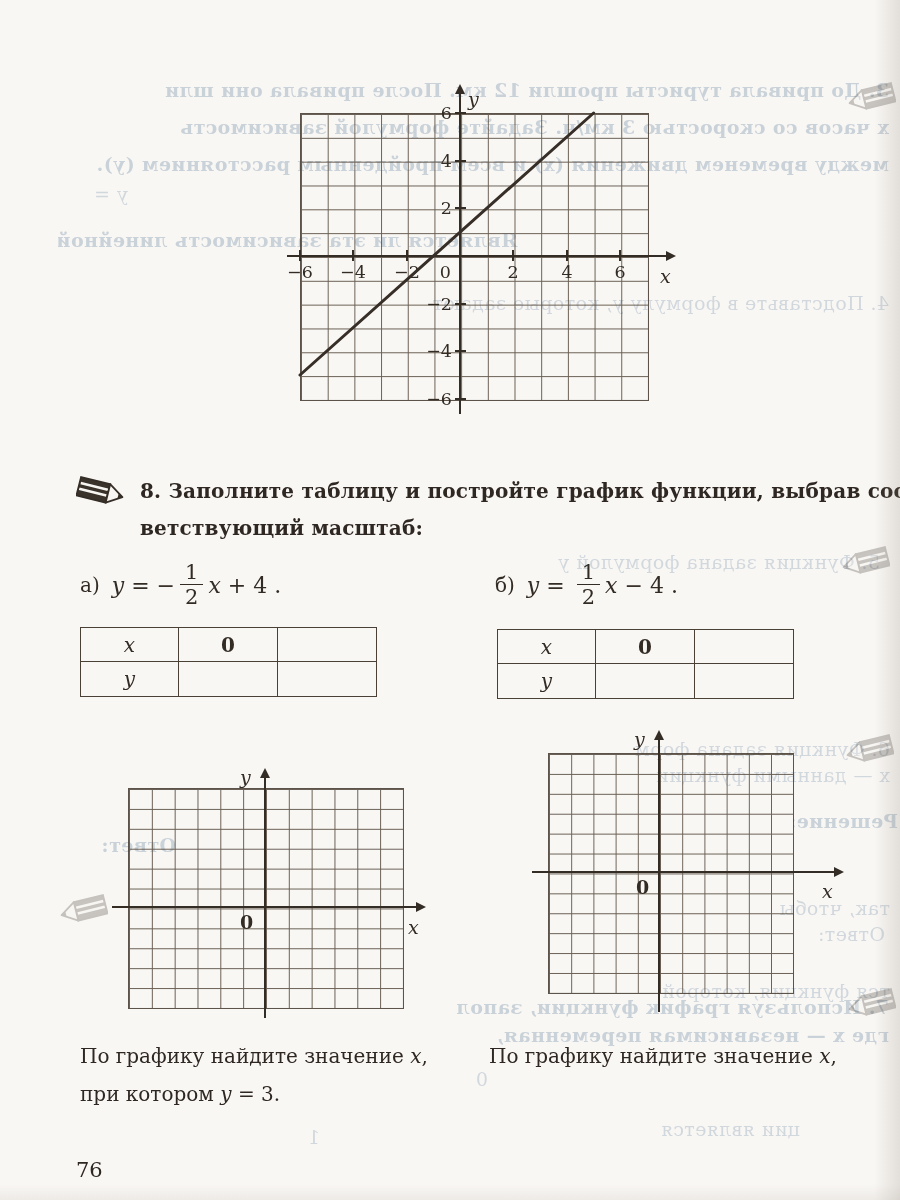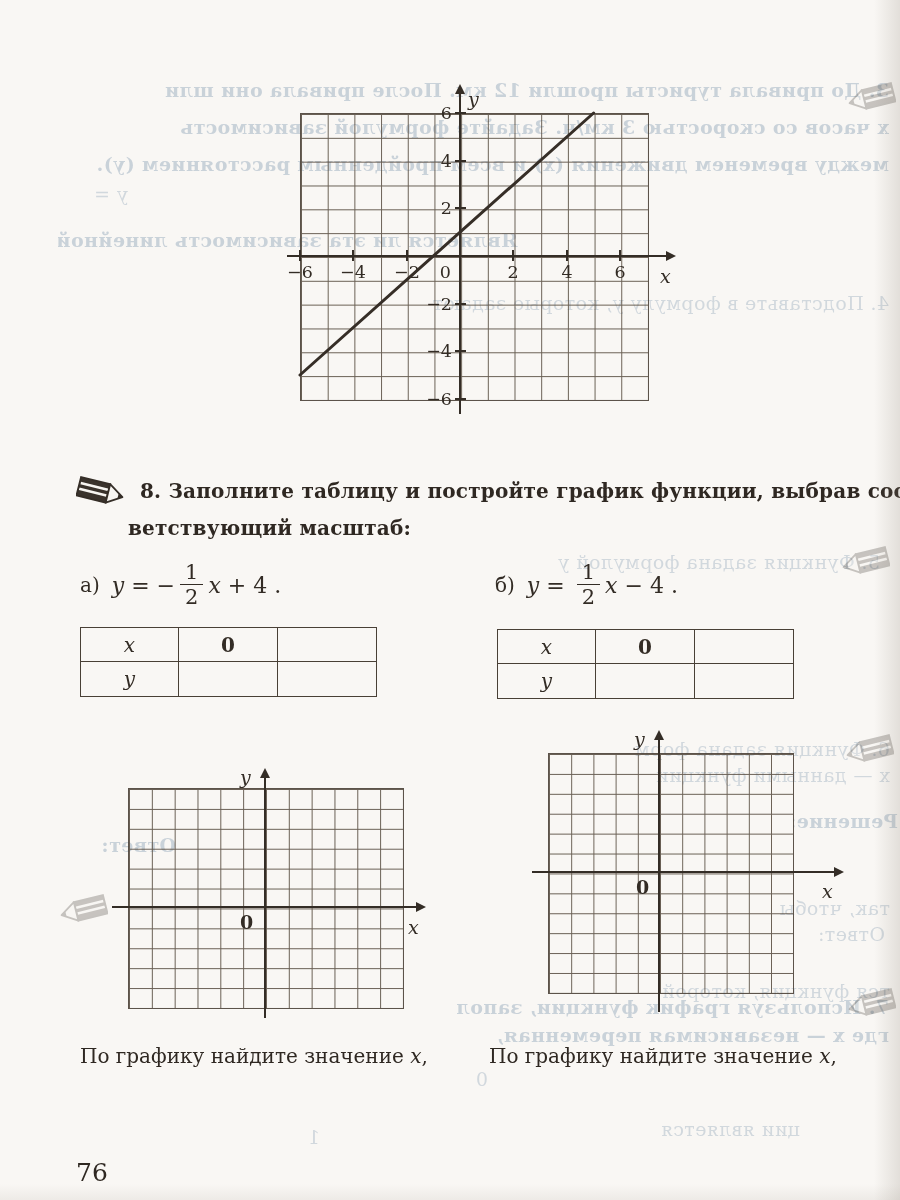--- a/index.html
+++ b/index.html
@@ -58,21 +58,21 @@
   .tcell{border-right:1.2px solid #494036;border-bottom:1.2px solid #494036;
          display:flex;align-items:center;justify-content:center;
          font-size:20px;color:#332c25;}
   .wtable .tcell:nth-child(3n){border-right:none;}
   .wtable .tcell:nth-child(n+4){border-bottom:none;}
   .tcell.var{font-style:italic;}
   .tcell.num0{font-weight:700;}
 
   .promptline{position:absolute;font-size:20px;color:#2f2822;white-space:nowrap;}
   .promptline i{font-style:italic;}
-  .pagenum{position:absolute;font-size:25px;color:#2f2822;}
+  .pagenum{position:absolute;font-size:21px;color:#2f2822;}
 </style>
 </head>
 <body>
 
 <div class="page">
 
   <div class="ghost bold" style="left:55px;top:79px;width:834px">3. До привала туристы прошли 12 км. После привала они шли</div>
   <div class="ghost bold" style="left:55px;top:116px;width:834px">х часов со скоростью 3 км/ч. Задайте формулой зависимость</div>
   <div class="ghost bold" style="left:55px;top:153px;width:834px">между временем движения (х) и всем пройденным расстоянием (у).</div>
   <div class="ghost" style="left:58px;top:183px;width:70px">у =</div>
@@ -164,21 +164,21 @@
             <rect x="3" y="18.6" width="29" height="2.6" fill="#f7f5f1"></rect>
             <rect x="2" y="8" width="30" height="19" fill="none" stroke="#352e27" stroke-width="1.8"></rect>
             <polygon points="32,8 47,17.5 32,27" fill="#f8f6f2" stroke="#352e27" stroke-width="1.8" stroke-linejoin="round"></polygon>
             <polygon points="42.5,14.7 47,17.5 42.5,20.3" fill="#352e27"></polygon>
           </g>
         </g>
       </defs>
       <use href="#pencil-shape"></use>
     </svg>
     <div class="taskline" style="left:140px;top:479px">8. Заполните таблицу и постройте график функции, выбрав соот-</div>
-    <div class="taskline" style="left:128px;top:516px">ветствующий масштаб:</div>
+    <div class="taskline" style="left:140px;top:516px">ветствующий масштаб:</div>
 
     <div class="formula" style="left:80px;top:556px;height:58px">
       <span class="plabel">а)</span><i>y</i><span> = −</span><span class="frac"><span class="fnum">1</span><span class="fden">2</span></span><i>x</i><span> + 4 .</span>
     </div>
     <div class="formula" style="left:495px;top:556px;height:58px">
       <span class="plabel">б)</span><i>y</i><span> = </span><span class="frac"><span class="fnum">1</span><span class="fden">2</span></span><i>x</i><span> − 4 .</span>
     </div>
 
     <div class="wtable" style="left:80px;top:627px">
       <div class="tcell var">x</div>
@@ -215,20 +215,23 @@
       <div class="arrow-right" style="left:834px;top:867px"></div>
       <div class="arrow-up" style="left:654px;top:730px"></div>
       <span class="axlbl" style="left:634px;top:728px">y</span>
       <span class="axlbl" style="left:822px;top:880px">x</span>
       <span class="origin" style="left:636px;top:876px">0</span>
     </div>
 
     <div class="promptline" style="left:80px;top:1044px">
       <span>По графику найдите значение </span><i>x</i><span>,</span>
     </div>
+    <div class="promptline" style="left:80px;top:1082px">
+      <span>при котором </span><i>y</i><span> = 3.</span>
+    </div>
     <div class="promptline" style="left:489px;top:1044px">
       <span>По графику найдите значение </span><i>x</i><span>,</span>
     </div>
 
     <div class="pagenum" style="left:76px;top:1158px">76</div>
   </div>
 
   <div class="edge-right"></div>
   <div class="edge-bottom"></div>
 </div>

